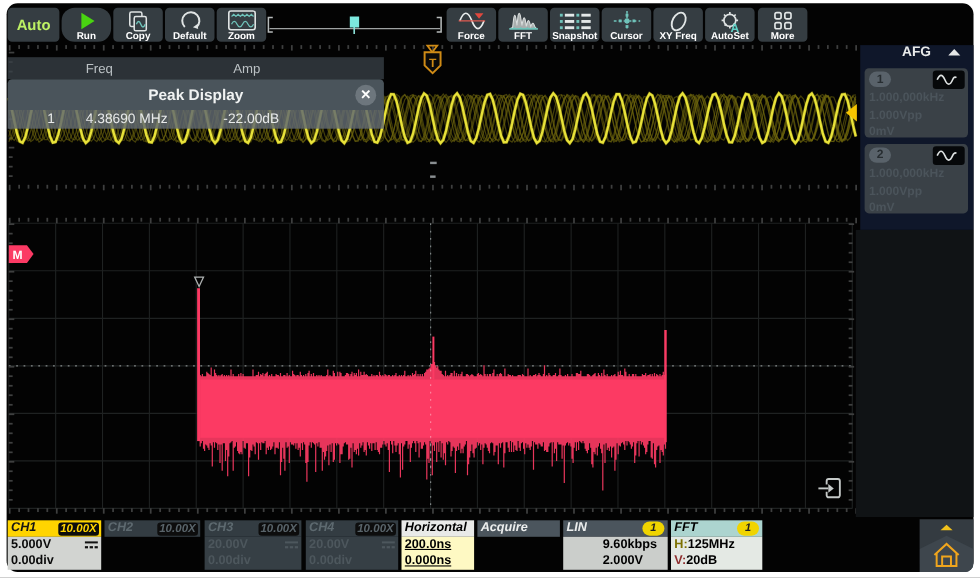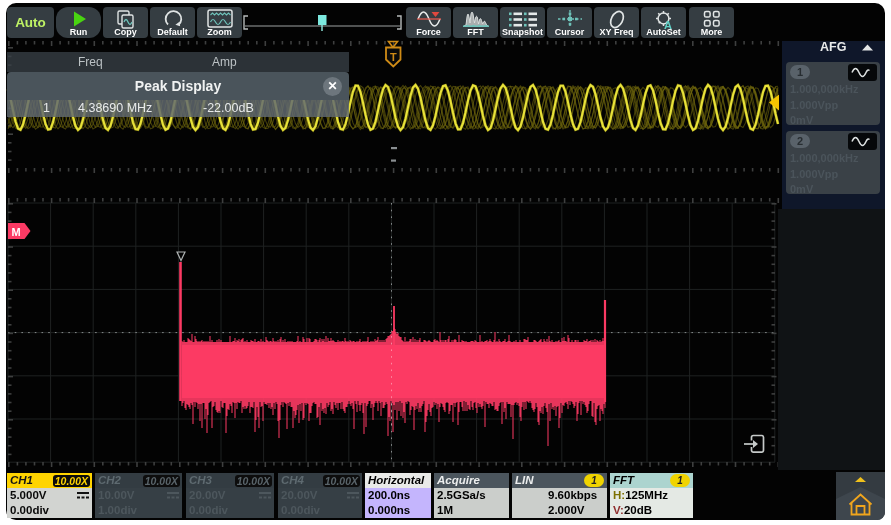--- a/index.html
+++ b/index.html
@@ -723,26 +723,20 @@
  <div class="chead" style="background:#ffd400;color:#141414;">CH1<span class="xbox" style="background:#0c0c0c;color:#ffd400;">10.00X</span></div>
  <div class="cbody" style="background:#d2d4d1;color:#0a0a0a;">5.000V<svg class="abs" style="right:3px;top:4px" width="12" height="8">
           <rect x="0" y="0" width="12" height="2" fill="#111"></rect>
           <rect x="0" y="4.5" width="3" height="2" fill="#111"></rect>
           <rect x="4.5" y="4.5" width="3" height="2" fill="#111"></rect>
           <rect x="9" y="4.5" width="3" height="2" fill="#111"></rect>
         </svg><br>0.00div</div>
 </div>
 <div class="card" style="left:95px;width:87px;">
  <div class="chead" style="background:#333c42;color:#5e6a70;">CH2<span class="xbox" style="background:#0d0d0d;color:#59646a;">10.00X</span></div>
- <div class="cbody" style="background:#363f45;color:#4d575d;">10.00V<svg class="abs" style="right:3px;top:4px" width="12" height="8">
-          <rect x="0" y="0" width="12" height="2" fill="#4d575d"></rect>
-          <rect x="0" y="4.5" width="3" height="2" fill="#4d575d"></rect>
-          <rect x="4.5" y="4.5" width="3" height="2" fill="#4d575d"></rect>
-          <rect x="9" y="4.5" width="3" height="2" fill="#4d575d"></rect>
-        </svg><br>1.00div</div>
 </div>
 <div class="card" style="left:186px;width:88px;">
  <div class="chead" style="background:#333c42;color:#5e6a70;">CH3<span class="xbox" style="background:#0d0d0d;color:#59646a;">10.00X</span></div>
  <div class="cbody" style="background:#363f45;color:#4d575d;">20.00V<svg class="abs" style="right:3px;top:4px" width="12" height="8">
           <rect x="0" y="0" width="12" height="2" fill="#4d575d"></rect>
           <rect x="0" y="4.5" width="3" height="2" fill="#4d575d"></rect>
           <rect x="4.5" y="4.5" width="3" height="2" fill="#4d575d"></rect>
           <rect x="9" y="4.5" width="3" height="2" fill="#4d575d"></rect>
         </svg><br>0.00div</div>
 </div>
@@ -750,25 +744,24 @@
  <div class="chead" style="background:#333c42;color:#5e6a70;">CH4<span class="xbox" style="background:#0d0d0d;color:#59646a;">10.00X</span></div>
  <div class="cbody" style="background:#363f45;color:#4d575d;">20.00V<svg class="abs" style="right:3px;top:4px" width="12" height="8">
           <rect x="0" y="0" width="12" height="2" fill="#4d575d"></rect>
           <rect x="0" y="4.5" width="3" height="2" fill="#4d575d"></rect>
           <rect x="4.5" y="4.5" width="3" height="2" fill="#4d575d"></rect>
           <rect x="9" y="4.5" width="3" height="2" fill="#4d575d"></rect>
         </svg><br>0.00div</div>
 </div>
 <div class="card" style="left:365px;width:66px;">
  <div class="chead" style="background:#e9eae8;color:#000;">Horizontal</div>
- <div class="cbody" style="background:#c4b5fd;color:#000;">200.0ns<br>0.000ns</div>
+ <div class="cbody" style="background:#fef9c3;color:#000;text-decoration:underline;">200.0ns<br>0.000ns</div>
 </div>
 <div class="card" style="left:434px;width:75px;">
  <div class="chead" style="background:#4b555d;color:#eceeee;">Acquire</div>
- <div class="cbody" style="background:#cbcecb;color:#000;">2.5GSa/s<br>1M</div>
 </div>
 <div class="card" style="left:512px;width:95px;">
  <div class="chead" style="background:#4b555d;color:#eceeee;">LIN<span style="position:absolute;right:3px;top:1px;width:20px;height:13px;border-radius:7px;background:#f0d400;color:#222;font-size:10px;font-weight:bold;text-align:center;line-height:13px;">1</span></div>
  <div class="cbody" style="background:#cbcecb;color:#000;padding-left:36px;">9.60kbps<br>2.000V</div>
 </div>
 <div class="card" style="left:610px;width:83px;">
  <div class="chead" style="background:#acd4cf;color:#000;">FFT<span style="position:absolute;right:3px;top:1px;width:20px;height:13px;border-radius:7px;background:#f0d400;color:#222;font-size:10px;font-weight:bold;text-align:center;line-height:13px;">1</span></div>
  <div class="cbody" style="background:#e4e9e4;color:#000;"><span style="color:#7c7000">H:</span>125MHz<br><span style="color:#8f2f2f">V:</span>20dB</div>
 </div>
 

